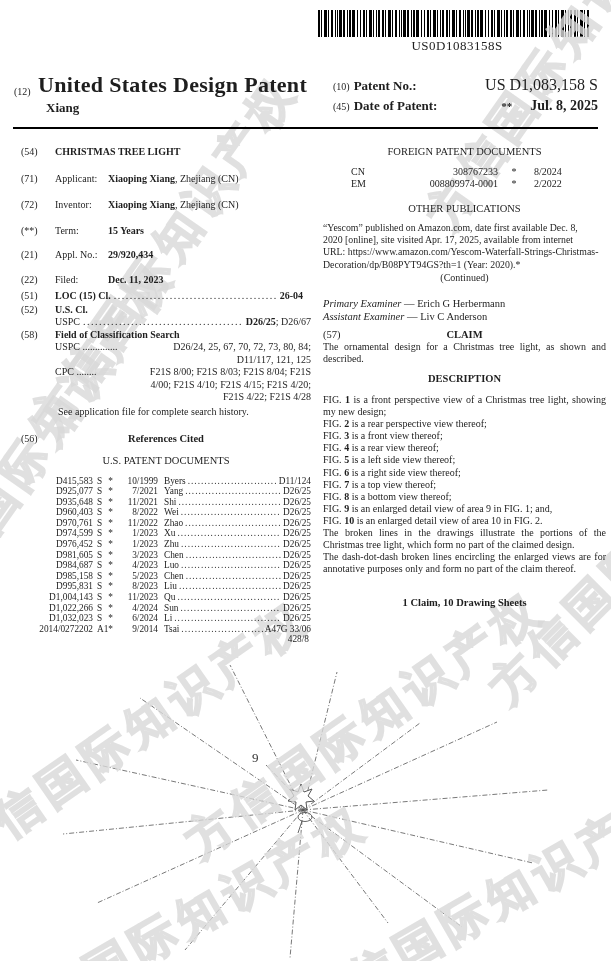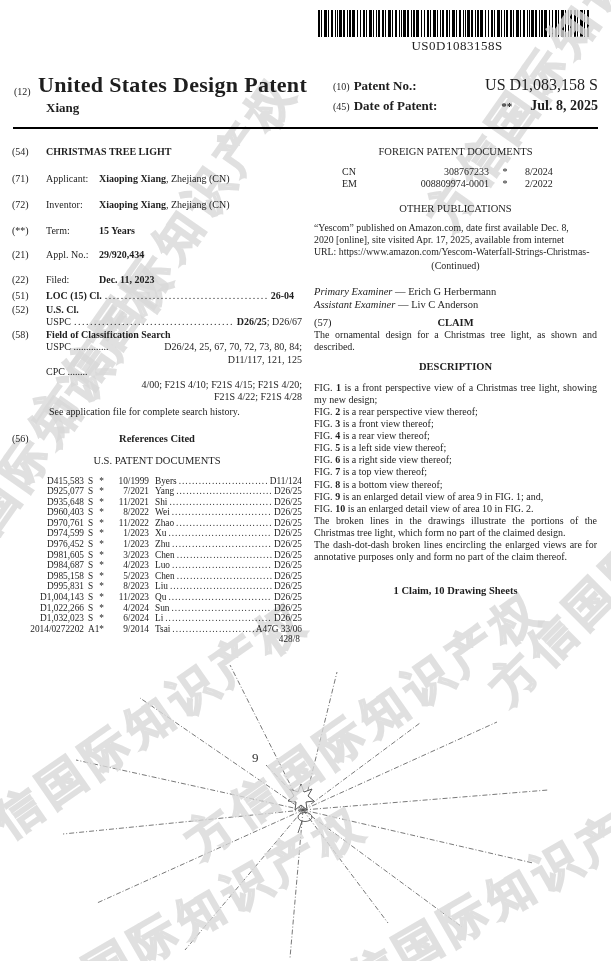--- a/index.html
+++ b/index.html
@@ -25,21 +25,21 @@
   .title { position:absolute; left:38px; top:72px; font-size:22px; font-weight:bold; letter-spacing:.3px; z-index:6;}
   .author { position:absolute; left:46px; top:100px; font-size:13px; font-weight:bold; z-index:6;}
   .hdr-r { position:absolute; left:333px; width:265px; display:flex; align-items:baseline; z-index:6; }
   .hdr-r .sc { font-size:10px; margin-right:4px; }
   .hdr-r .hl { font-size:13px; font-weight:bold; }
   .hdr-r .hv { font-size:16px; font-weight:normal; margin-left:auto; }
   .hdr-r .stars { font-size:11px; font-weight:bold; margin-left:auto; padding-top:3px;}
   .hdr-r .hv2 { font-size:14px; font-weight:bold; margin-left:18px; }
   #rule { position:absolute; left:13px; top:127px; width:585px; height:2px; background:#000; z-index:6;}
   
-  #cols { position:absolute; left:12px; top:142px; width:585px; display:flex; z-index:6; }
+  #cols { position:absolute; left:21px; top:142px; width:585px; display:flex; z-index:6; }
   #lcol { width:290px; padding-top:4px; }
   #rcol { width:283px; margin-left:12px; padding-top:4px; }
   .row { display:flex; font-size:10px; line-height:12.5px; }
   .code { width:34px; flex-shrink:0; }
   .lbl { width:53px; flex-shrink:0; }
   b.nm { font-weight:bold; }
   .mb14{margin-bottom:14px}.mb13{margin-bottom:13px}.mb12{margin-bottom:12px}
   .mb4{margin-bottom:4px}.mb1{margin-bottom:1px}
   .dots { flex:1; overflow:hidden; white-space:nowrap; margin:0 3px; }
   .dots::after { content:"...................................................................................."; letter-spacing:1.5px; }
@@ -169,20 +169,21 @@
       </div>
       <div class="row ind">
         <span>USPC</span>&nbsp;
         <span>..............</span>&nbsp;
         <span style="flex:1; text-align:right;">D26/24, 25, 67, 70, 72, 73, 80, 84;</span>
       </div>
       <div class="row rt" style="display:block;"><span>D11/117, 121, 125</span></div>
       <div class="row ind">
         <span>CPC</span>&nbsp;
         <span>........</span>&nbsp;
+        <span style="flex:1; text-align:right;">F21S 8/00; F21S 8/03; F21S 8/04; F21S</span>
       </div>
       <div class="row rt" style="display:block;"><span>4/00; F21S 4/10; F21S 4/15; F21S 4/20;</span></div>
       <div class="row rt" style="display:block; margin-bottom:2px;"><span>F21S 4/22; F21S 4/28</span></div>
       <div class="row ind2" style="margin-bottom:15px;">
           <span>See application file for complete search history.</span>
         </div>
 
       <div class="row" style="margin-bottom:9px;">
         <span class="code">(56)</span>
         <span class="cent bold sechead" style="flex:1; margin-right:34px;">References Cited</span>
@@ -343,20 +344,21 @@
             <span class="fn">008809974-0001</span>
             <span class="fs">*</span>
             <span class="fd">2/2022</span>
           </div>
         </div>
       <div class="cent sechead" style="margin-top:13px; margin-bottom:8px;">OTHER PUBLICATIONS</div>
       <div id="pubs">
           <div class="pub-line">“Yescom” published on Amazon.com, date first available Dec. 8,</div>
           <div class="pub-line">2020 [online], site visited Apr. 17, 2025, available from internet</div>
           <div class="pub-line">URL: https://www.amazon.com/Yescom-Waterfall-Strings-Christmas-</div>
+          <div class="pub-line">Decoration/dp/B08PYT94GS?th=1 (Year: 2020).*</div>
         </div>
       <div class="cent" style="font-size:10px; margin-top:1px; margin-bottom:14px;">(Continued)</div>
       <div class="exam"><i>Primary Examiner</i><span> — Erich G Herbermann</span></div>
       <div class="exam" style="margin-bottom:5px;"><i>Assistant Examiner</i><span> — Liv C Anderson</span></div>
       <div class="claimrow" style="margin-bottom:1px;">
         <span class="code">(57)</span>
         <span class="ct">CLAIM</span>
       </div>
       <div class="body-just">The ornamental design for a Christmas tree light, as shown and described.</div>
       <div class="cent bold sechead" style="margin-top:8px; margin-bottom:10px;">DESCRIPTION</div>

